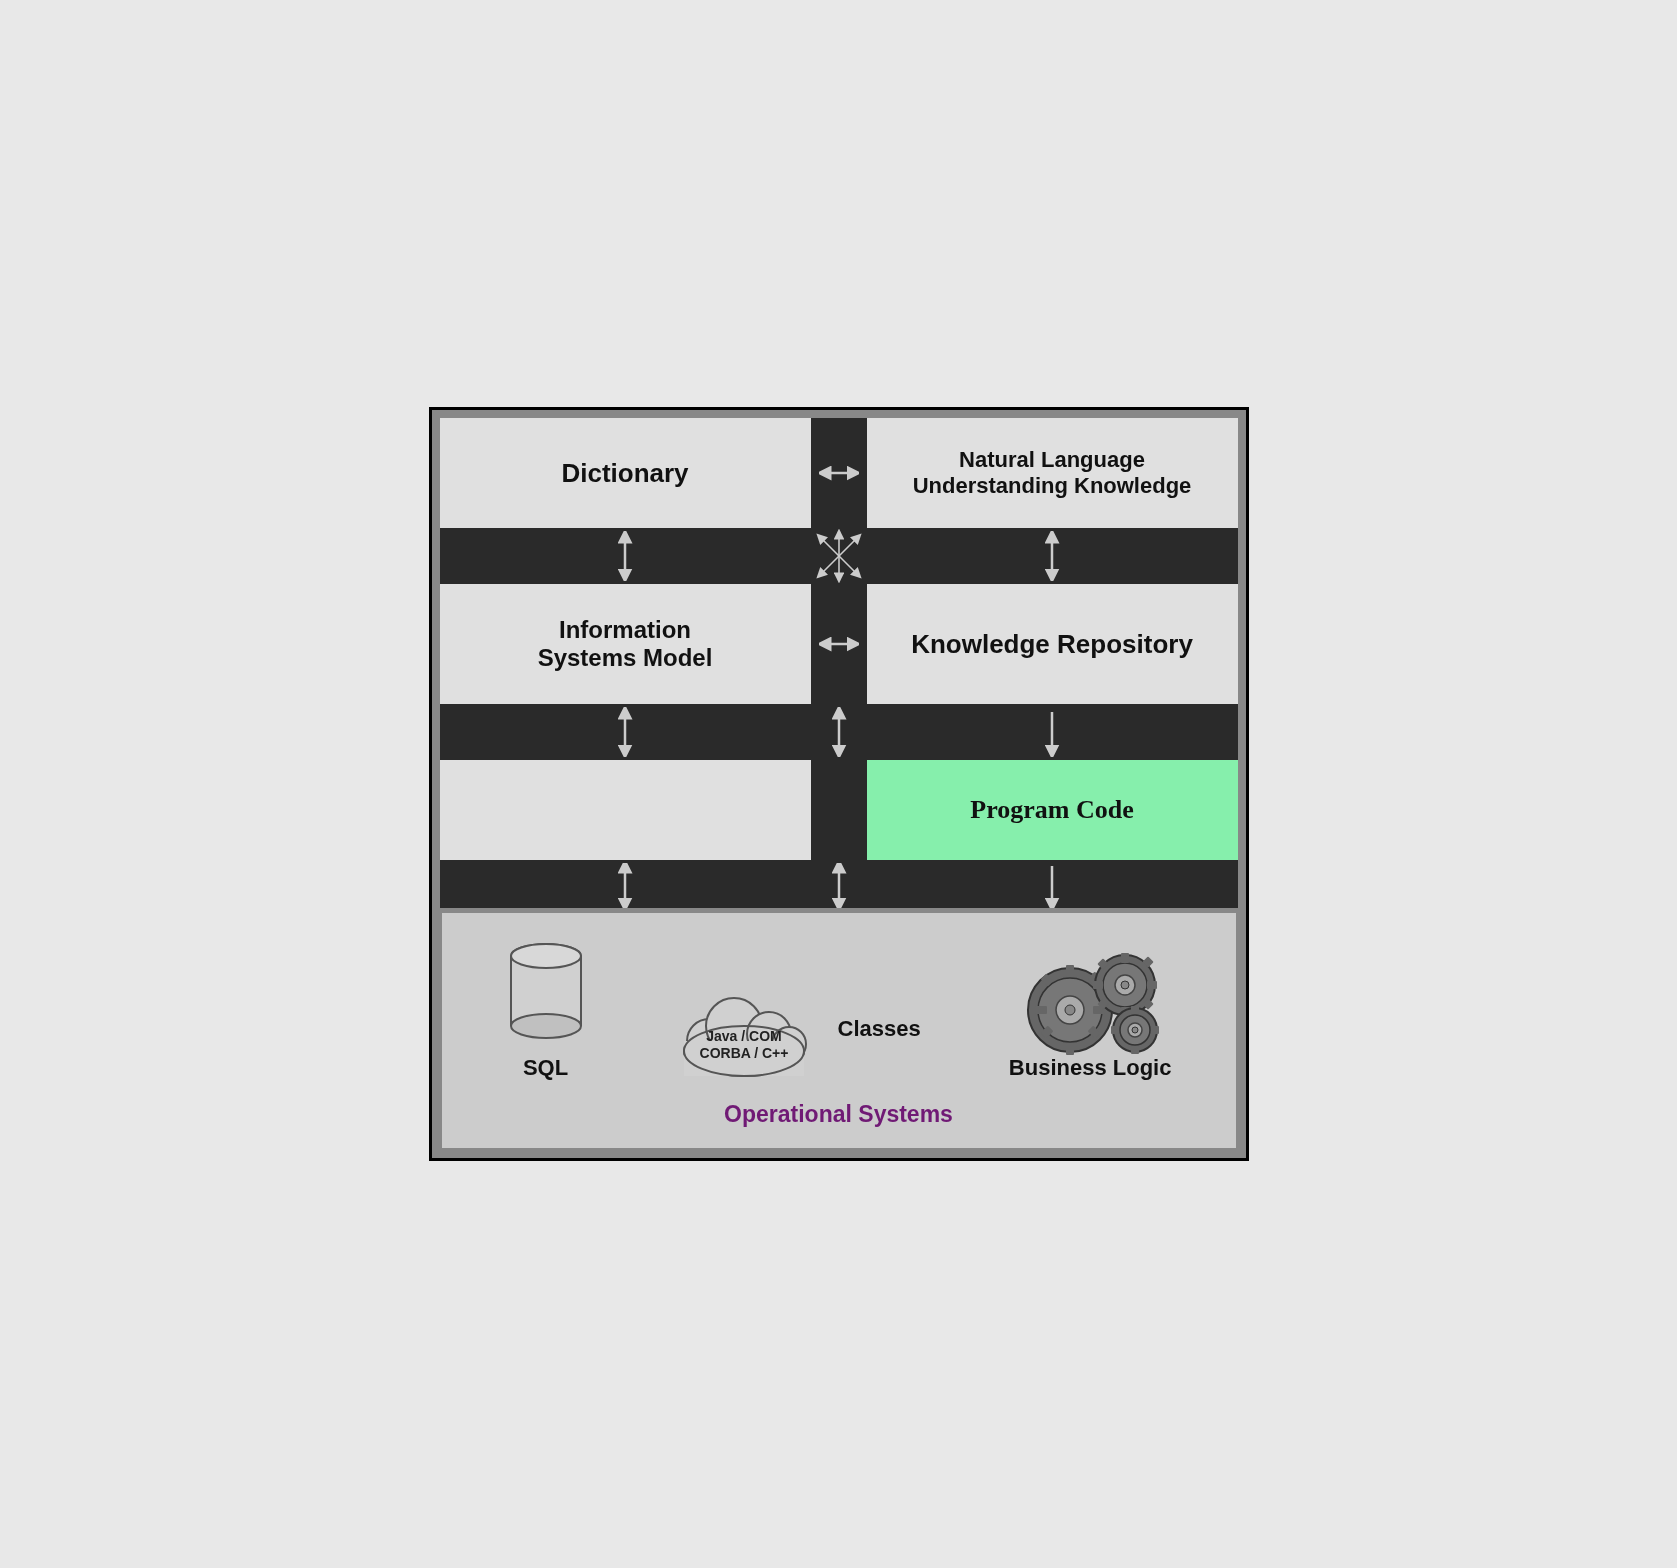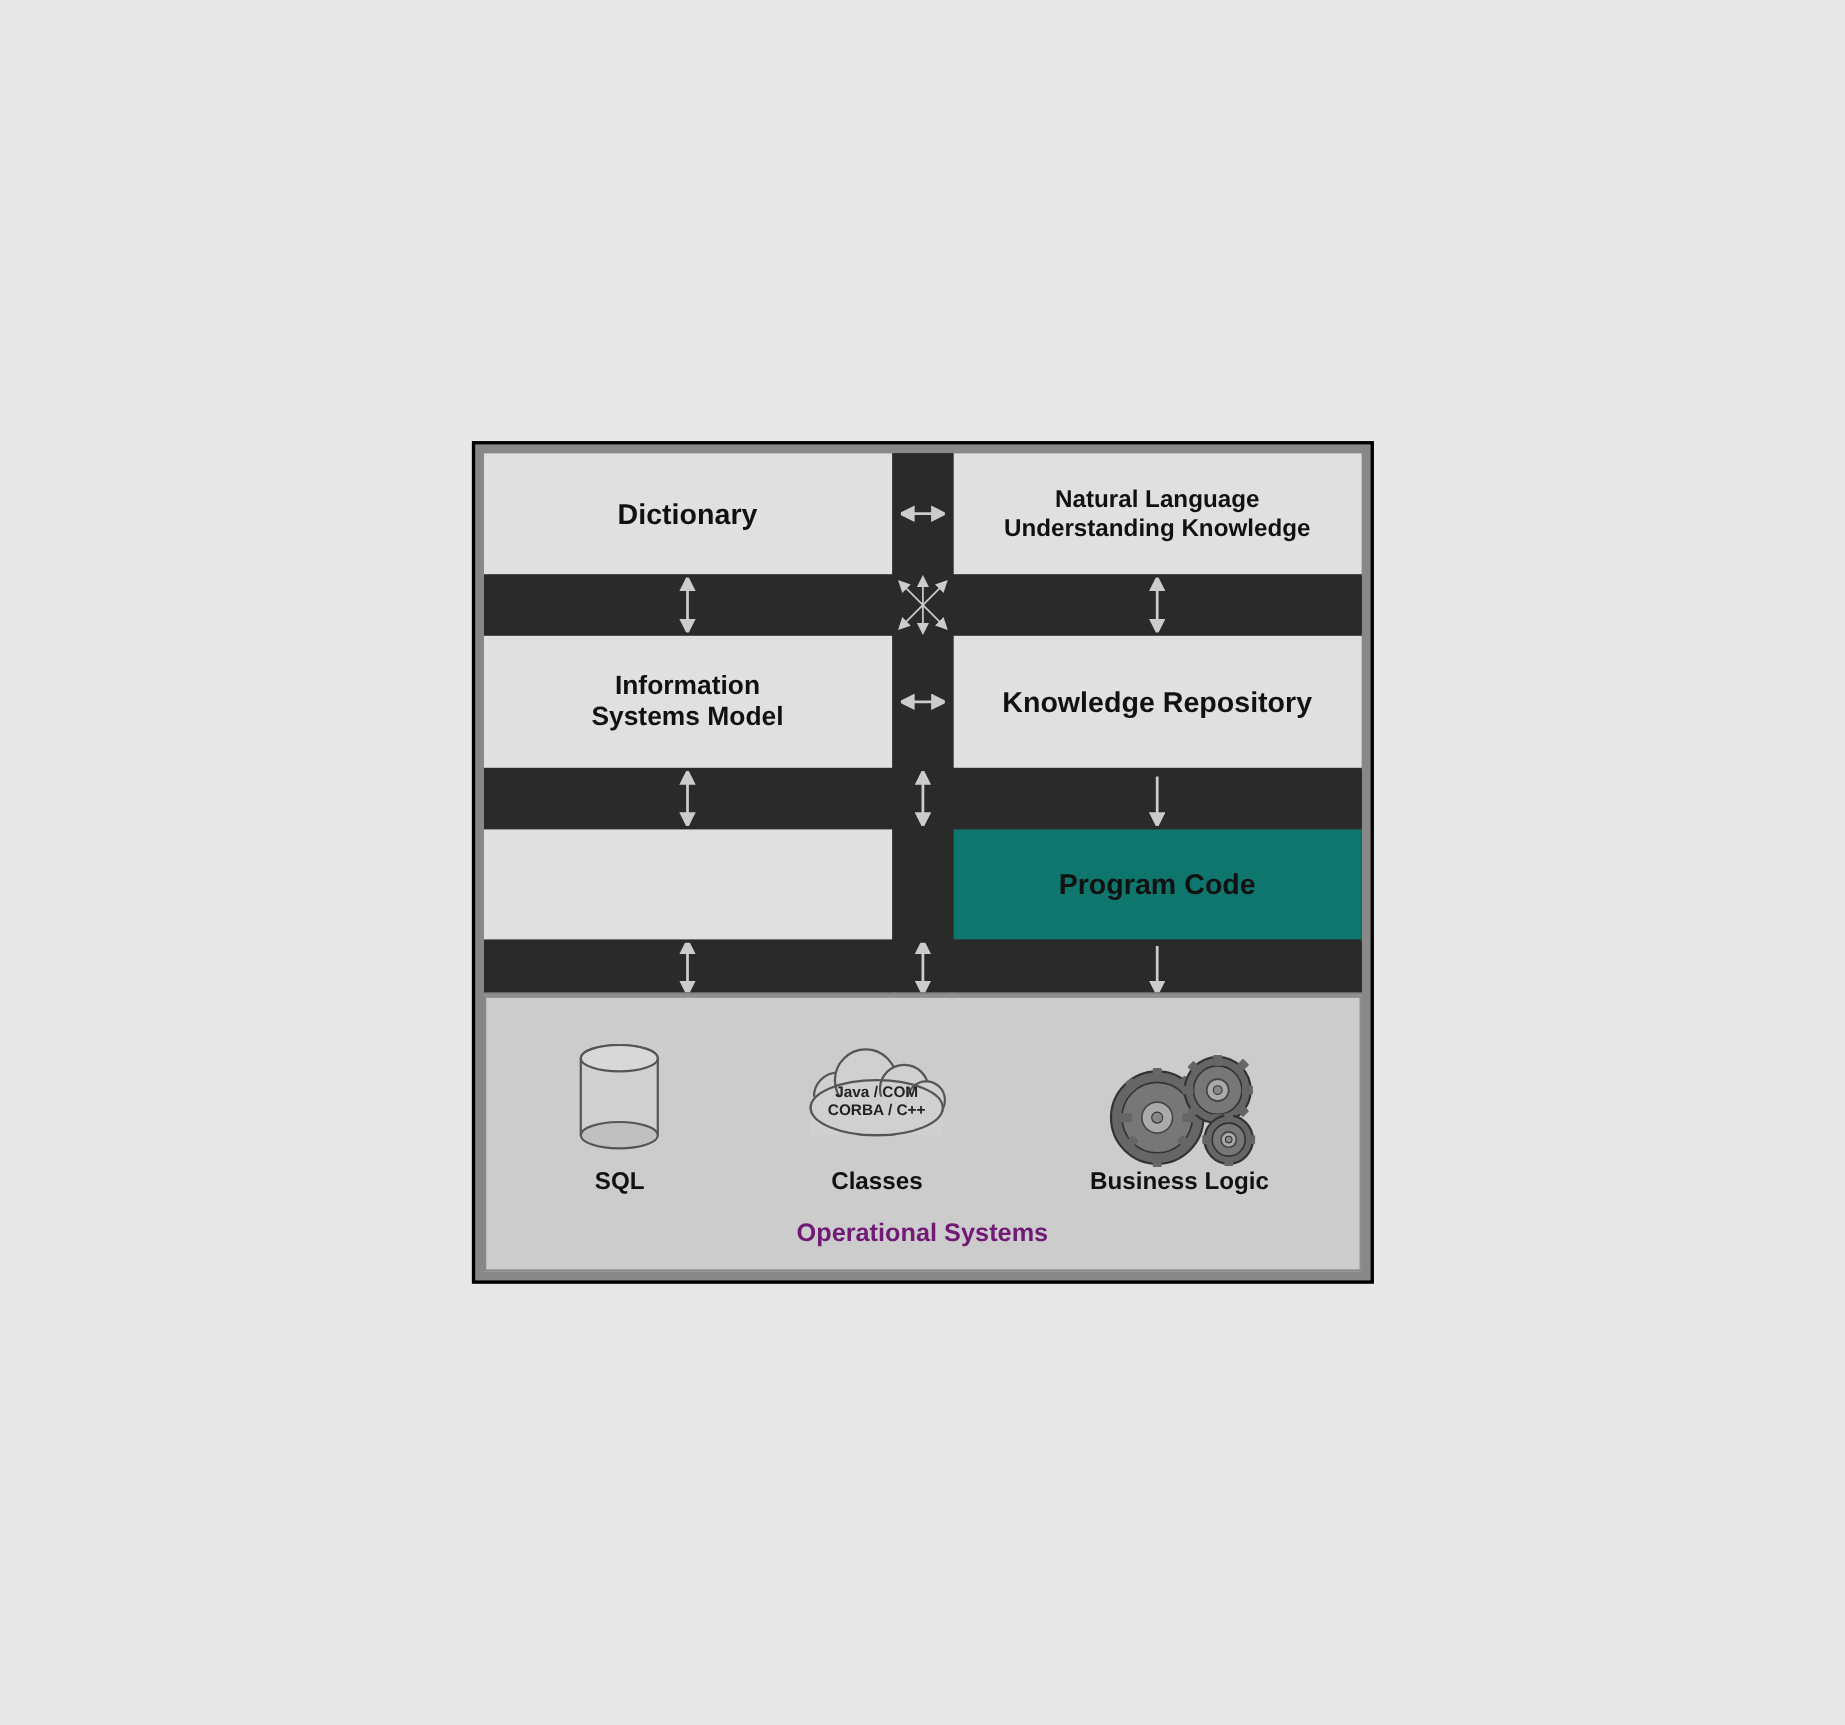--- a/index.html
+++ b/index.html
@@ -169,21 +169,21 @@
           <marker id="av9" markerWidth="6" markerHeight="6" refX="3" refY="3" orient="auto">
               <polygon points="0,0 6,3 0,6" fill="#ccc"></polygon>
             </marker>
         </defs>
         <line x1="15" y1="5" x2="15" y2="45" stroke="#ccc" stroke-width="2.5" marker-end="url(#av9)"></line>
       </svg>
     </div>
 
     <div style="background:#e0e0e0; min-height:100px;"></div>
     <div style="background:#2a2a2a;"></div>
-    <div style="background:#0f766e; display:flex; align-items:center; justify-content:center; padding:25px 20px; min-height:100px;">
+    <div style="background:#86efac; display:flex; align-items:center; justify-content:center; padding:25px 20px; min-height:100px;font-family:Liberation Serif, serif;">
       <span style="font-size:26px; font-weight:bold; color:#111; text-align:center;">Program Code</span>
     </div>
 
     <div style="background:#2a2a2a; display:flex; align-items:center; justify-content:center; height:45px;">
       <svg width="30" height="45" viewBox="0 0 30 45">
         <defs>
             <marker id="av10" markerWidth="6" markerHeight="6" refX="3" refY="3" orient="auto">
               <polygon points="0,0 6,3 0,6" fill="#ccc"></polygon>
             </marker>
         <marker id="av10b" markerWidth="6" markerHeight="6" refX="3" refY="3" orient="auto-start-reverse">
@@ -228,21 +228,21 @@
           <ellipse cx="40" cy="18" rx="35" ry="12" fill="#d0d0d0" stroke="#555" stroke-width="2"></ellipse>
           <rect x="5" y="18" width="70" height="70" fill="#d0d0d0" stroke-left="2px solid #555" stroke-right="2px solid #555"></rect>
           <line x1="5" y1="18" x2="5" y2="88" stroke="#555" stroke-width="2"></line>
           <line x1="75" y1="18" x2="75" y2="88" stroke="#555" stroke-width="2"></line>
           <ellipse cx="40" cy="88" rx="35" ry="12" fill="#c0c0c0" stroke="#555" stroke-width="2"></ellipse>
           <ellipse cx="40" cy="18" rx="35" ry="12" fill="#d8d8d8" stroke="#555" stroke-width="2"></ellipse>
         </svg>
         <span style="font-size:22px; font-weight:bold; color:#111;">SQL</span>
       </div>
 
-      <div style="display:flex; flex-direction:column; align-items:center; gap:24px;">
+      <div style="display:flex; flex-direction:row; align-items:center; gap:24px;">
 
         <svg width="140" height="105" viewBox="0 0 140 105">
 
           <ellipse cx="70" cy="75" rx="60" ry="25" fill="#d0d0d0" stroke="#555" stroke-width="2"></ellipse>
 
           <circle cx="35" cy="65" r="22" fill="#d0d0d0" stroke="#555" stroke-width="2"></circle>
           <circle cx="60" cy="50" r="28" fill="#d0d0d0" stroke="#555" stroke-width="2"></circle>
           <circle cx="95" cy="58" r="22" fill="#d0d0d0" stroke="#555" stroke-width="2"></circle>
           <circle cx="115" cy="68" r="17" fill="#d0d0d0" stroke="#555" stroke-width="2"></circle>
 

